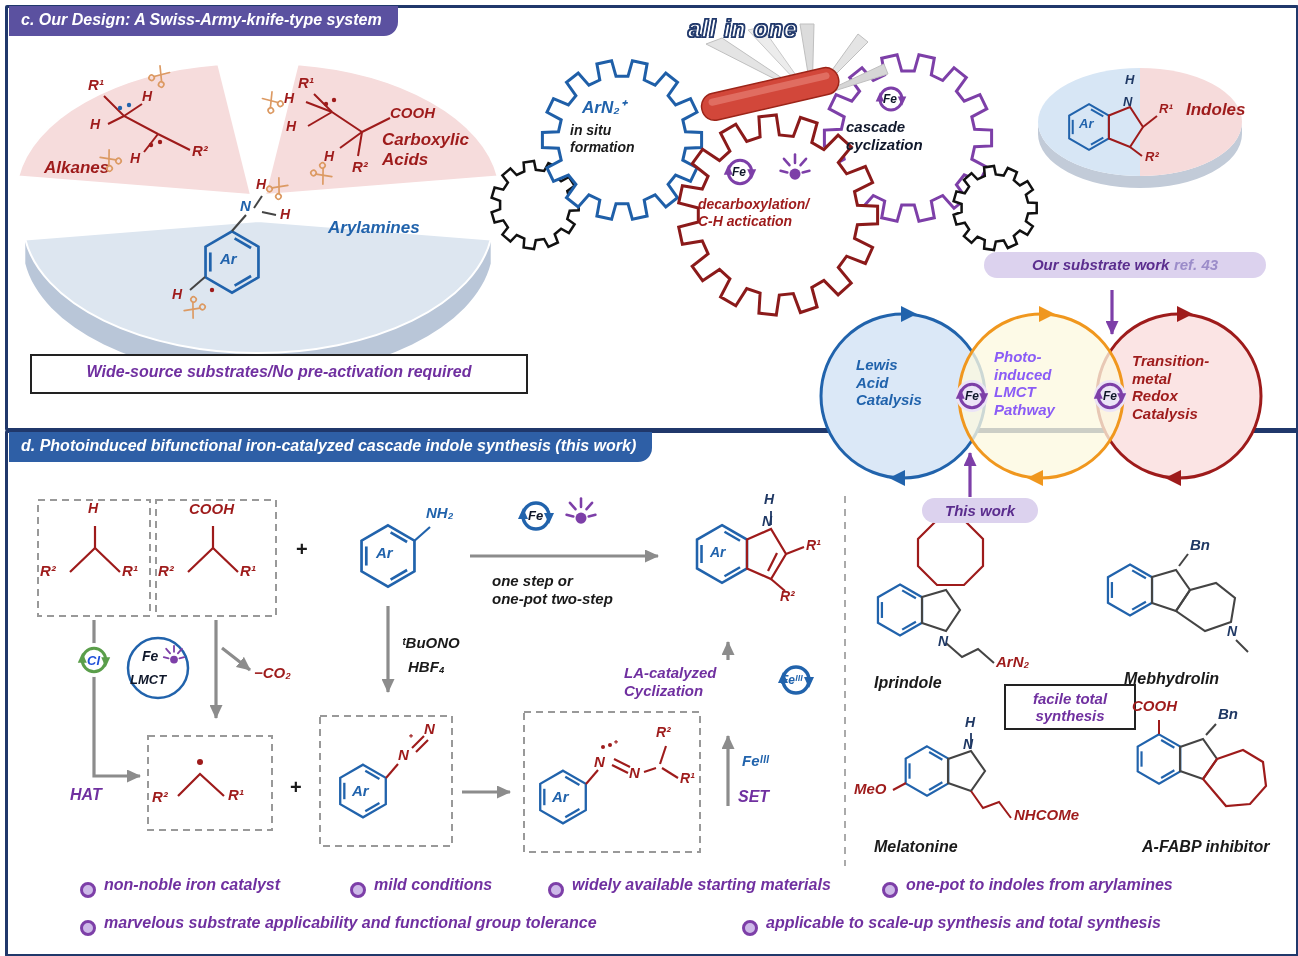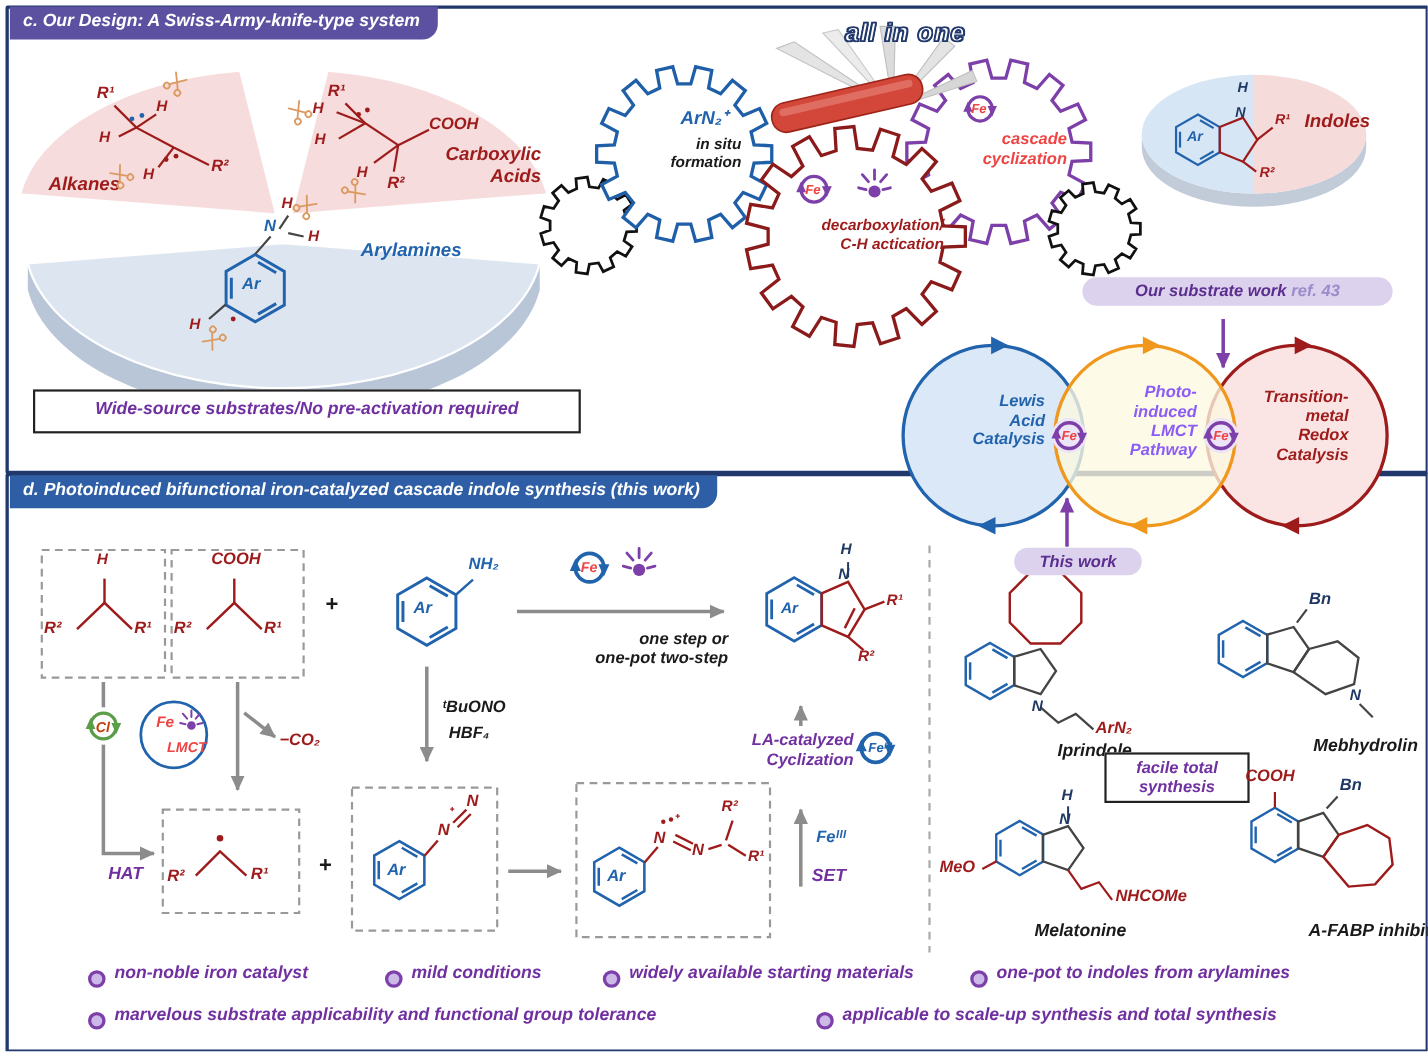--- a/index.html
+++ b/index.html
@@ -1,24 +1,24 @@
 <!DOCTYPE html>
 <html><head>
 <meta charset="utf-8">
 <style>
   html,body{margin:0;padding:0;background:#fff}
   #stage{position:relative;width:1298px;height:956px;background:#fff;font-family:"Liberation Sans",sans-serif;overflow:hidden}
   .panel{position:absolute;border:3px solid #20386b;background:#fff;border-radius:2px}
   #gfx{position:absolute;left:0;top:0;z-index:1}
   #labels{position:absolute;left:0;top:0;width:1298px;height:956px;z-index:2;pointer-events:none}
   .lbl{position:absolute;font-weight:700;font-style:italic;white-space:pre-line;line-height:1.18}
-  .c{text-align:right}
+  .c{text-align:left}
   .noi{font-style:normal}
   .blk{color:#1a1a1a}.red{color:#9e1b1b}.blu{color:#2163ac}.pur{color:#7030a0}
-  .vio{color:#ef4444}.org{color:#8b5cf6}.grn{color:#c2410c}.nav{color:#1f3864}
+  .vio{color:#0f172a}.org{color:#8b5cf6}.grn{color:#1d4ed8}.nav{color:#1f3864}
   .pur2{color:#5b2d8e}.lav{color:#9b8cc9}.s12{font-size:12px}.s13{font-size:13px}.s14{font-size:14px}
   .s15{font-size:15px}.s16{font-size:16px}.s17{font-size:17px}.s20{font-size:20px}.s23{font-size:23px}
   .badge{position:absolute;color:#fff;font-weight:700;font-style:italic;font-size:16px;padding:5px 16px 7px 12px;border-radius:0 0 14px 0;z-index:3}
   .badge-c{background:#5b51a0}
   .badge-d{background:#2e5fa6}
   .pill{position:absolute;background:#dcd2ee;border-radius:16px;text-align:center;padding:4px 10px;font-weight:700;font-style:italic}
   .box{position:absolute;background:#fff;border:2px solid #222;text-align:center;font-weight:700;font-style:italic;white-space:pre-line}
   .icon{position:absolute}
   .dot{position:absolute;width:10px;height:10px;border:3px solid #7d3fa8;border-radius:50%;background:#cdb9e8}
   .outline{color:#fff;-webkit-text-stroke:1.3px #20386b;text-shadow:-1px -1px 0 #20386b,1px -1px 0 #20386b,-1px 1px 0 #20386b,1px 1px 0 #20386b;letter-spacing:1px}

